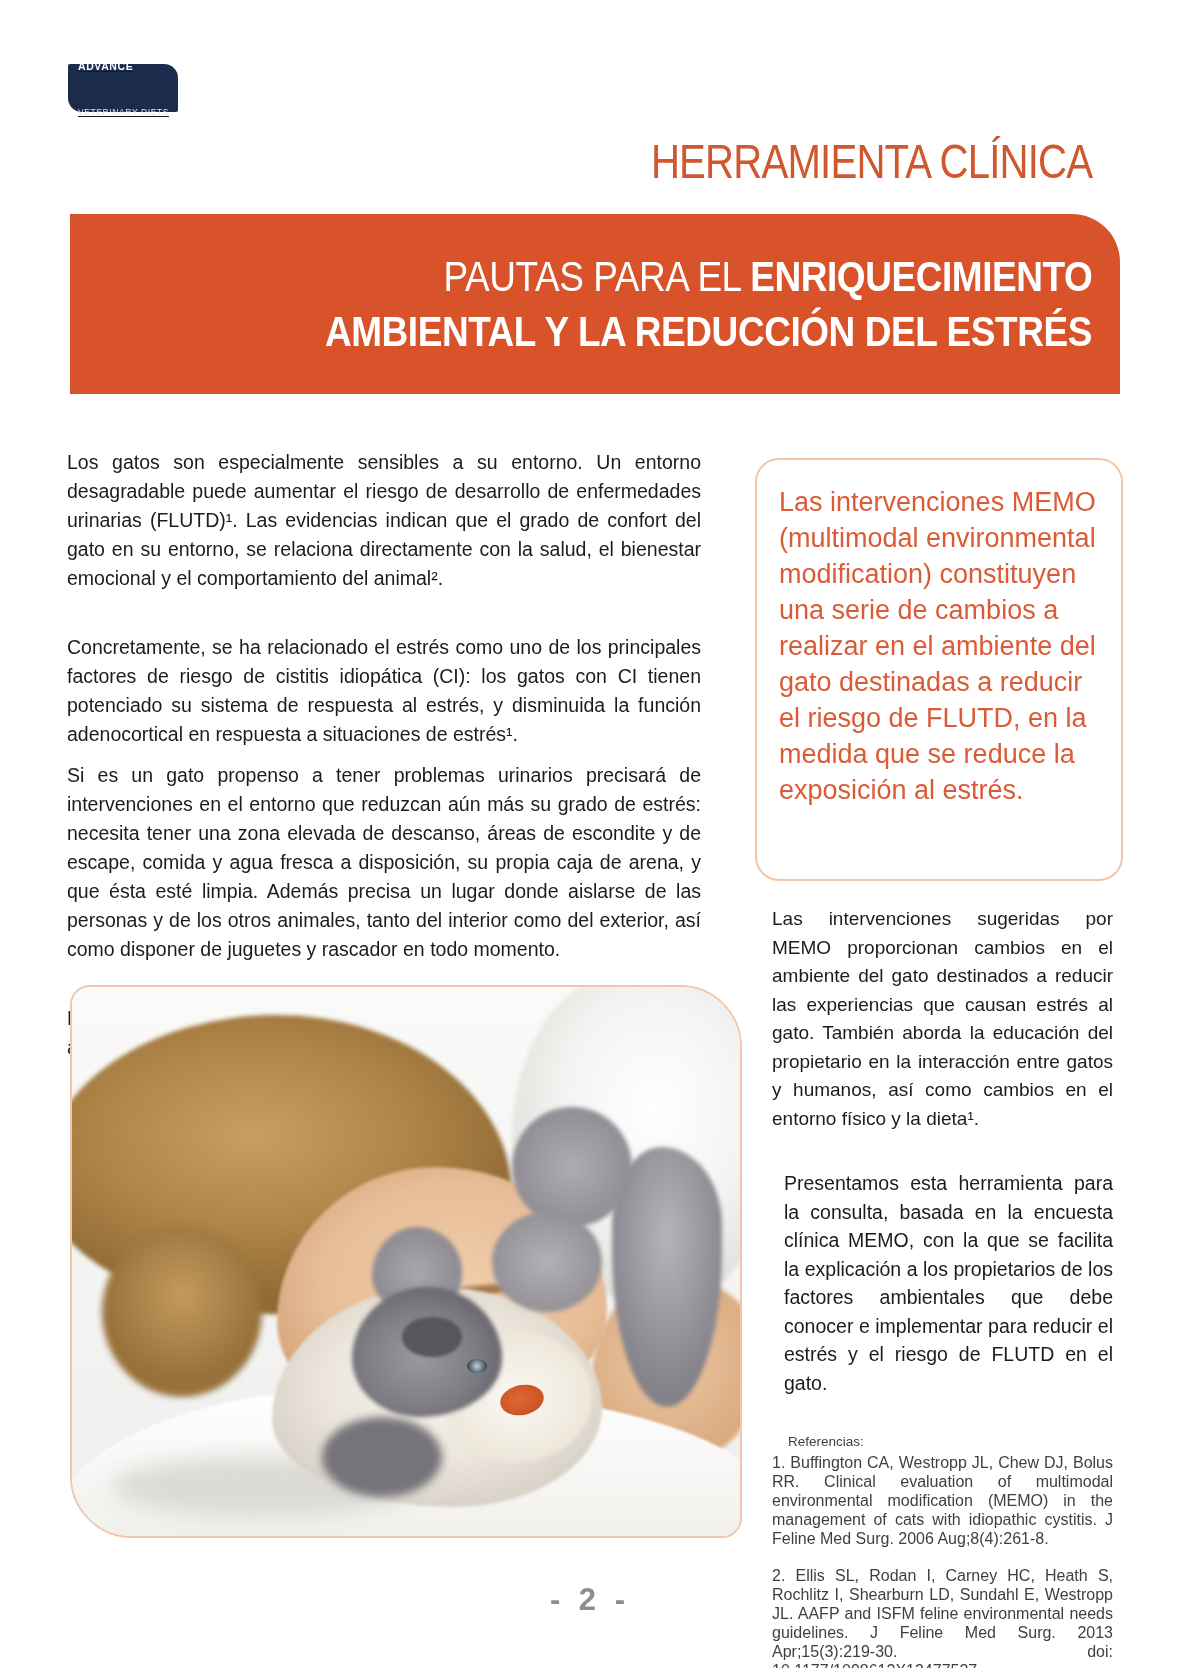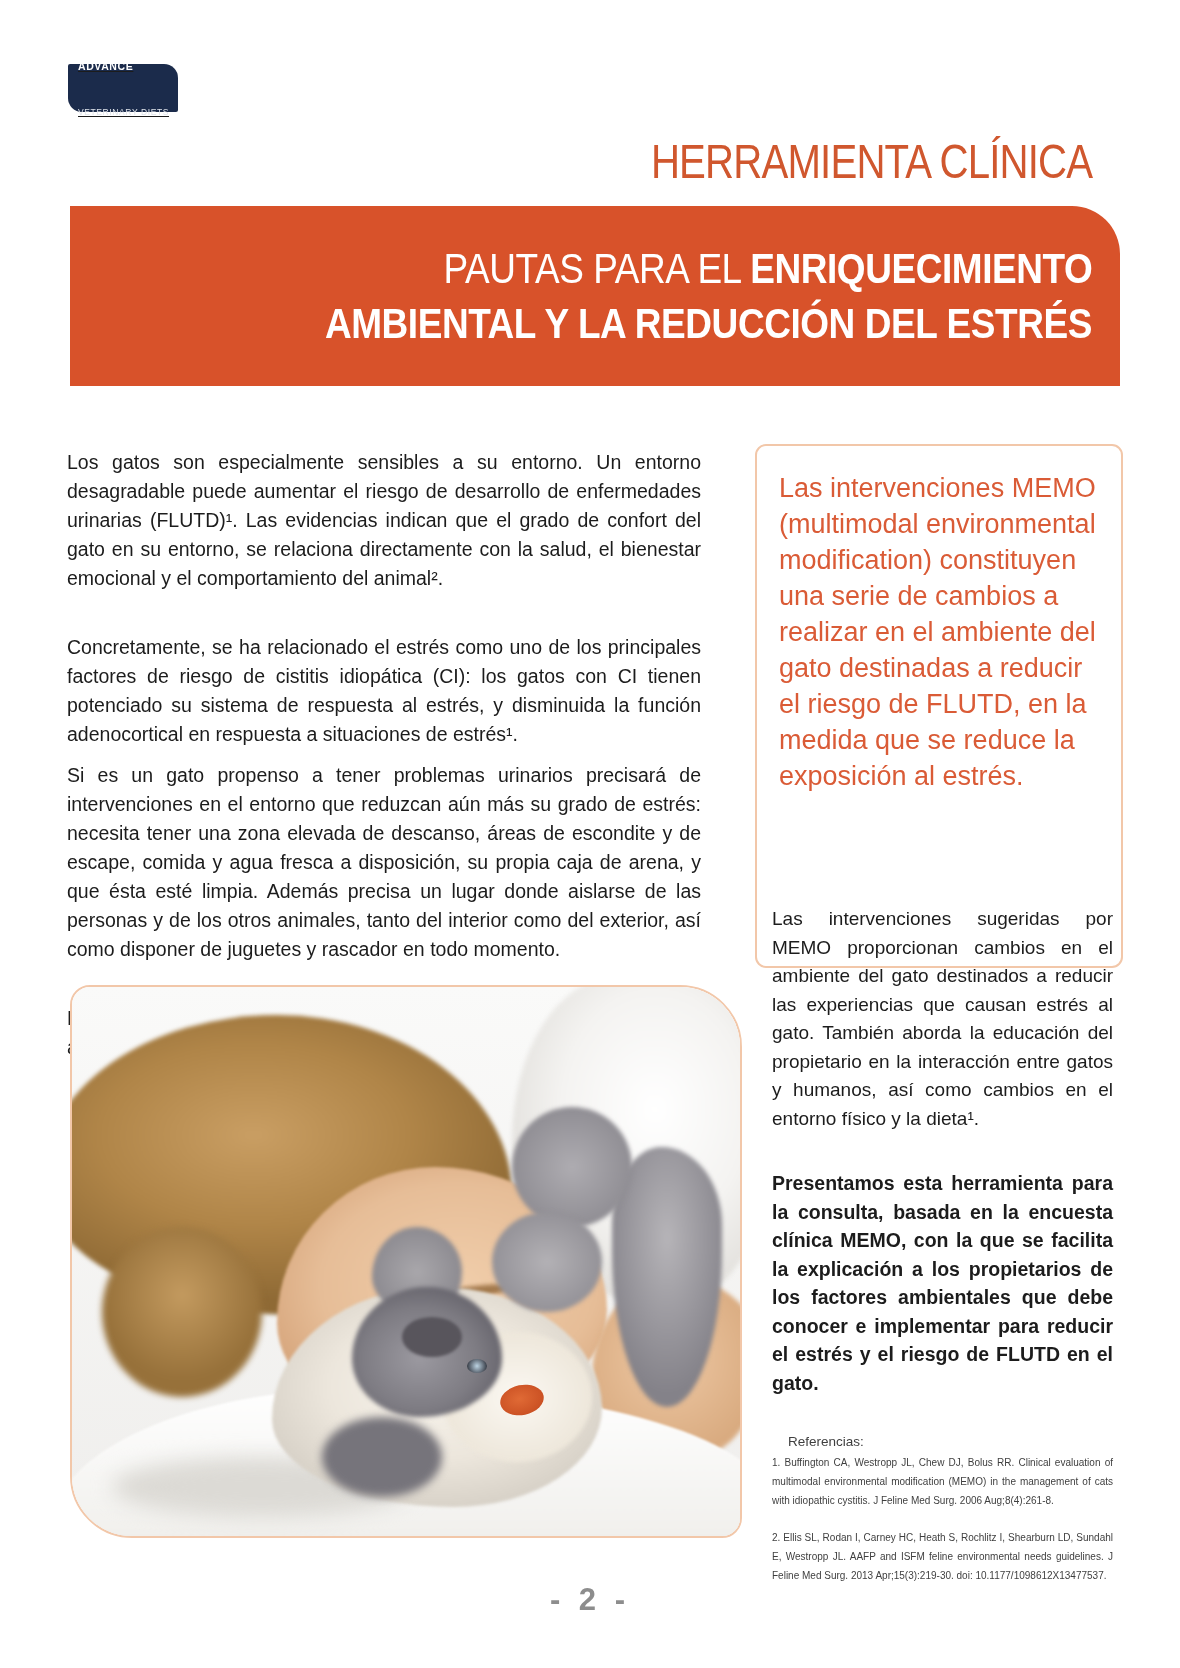--- a/index.html
+++ b/index.html
@@ -27,51 +27,51 @@
   .logo .brand{color:#fff;font-size:10.5px;font-weight:bold;letter-spacing:.6px;line-height:12px;}
   .logo .sub{color:#dfe3ea;font-size:8.5px;letter-spacing:.6px;line-height:11px;margin-top:35px;}
   
   .kicker{
     position:absolute;top:132px;right:88px;color:var(--kicker-orange);
     font-size:49px;line-height:58px;font-weight:normal;letter-spacing:-1px;white-space:nowrap;
     transform:scaleX(.82);transform-origin:right center;
   }
   
   .banner{
-    position:absolute;left:70px;top:206px;width:1050px;height:180px;
+    position:absolute;left:70px;top:214px;width:1050px;height:180px;
     background:var(--banner-orange);border-radius:0 48px 0 0;
     display:flex;flex-direction:column;justify-content:center;align-items:flex-end;
     padding-right:28px;box-sizing:border-box;
   }
   .banner .line{
     color:#fff;font-size:43px;line-height:55px;white-space:nowrap;letter-spacing:-.5px;
     transform:scaleX(.86);transform-origin:right center;
   }
   .banner .reg{font-weight:normal;}
   .banner .b{font-weight:bold;}
   
   .leftcol{position:absolute;left:67px;top:448px;width:634px;}
   .leftcol p{
     margin:0 0 40px 0;font-size:19.5px;line-height:29px;text-align:justify;color:var(--body-ink);
   }
   .leftcol p.nogap{margin-bottom:12px;}
   
   .callout{
-    position:absolute;left:755px;top:444px;width:368px;height:524px;box-sizing:border-box;
-    border:2px solid var(--peach-border);border-radius:11px;
+    position:absolute;left:755px;top:458px;width:368px;height:423px;box-sizing:border-box;
+    border:2px solid var(--peach-border);border-radius:24px;
     padding:24px 22px;
   }
   .callout .txt{color:var(--callout-orange);font-size:27px;line-height:36px;text-align:left;}
   
   .rightcol{position:absolute;left:772px;top:905px;width:341px;}
   .rightcol .para{font-size:19px;line-height:28.5px;text-align:justify;margin:0 0 36px 0;}
-  .rightcol .para-bold{font-size:19.5px;line-height:28.5px;font-weight:bold;text-align:justify;margin:0 0 36px 0;}
+  .rightcol .para-bold{font-size:19.5px;line-height:28.5px;font-weight:normal;text-align:justify;margin:0 0 36px 12px;}
   .refs{color:var(--refs-ink);}
   .refs .refs-label{font-size:13.5px;line-height:18px;margin:0 0 2px 16px;}
-  .refs .ref{font-size:10px;line-height:19px;text-align:justify;margin:0 0 18px 0;}
+  .refs .ref{font-size:16px;line-height:19px;text-align:justify;margin:0 0 18px 0;}
   
   .photo{
     position:absolute;left:70px;top:985px;width:672px;height:553px;box-sizing:border-box;
     border:2px solid var(--peach-border);border-radius:20px 62px 20px 62px;
     overflow:hidden;background:linear-gradient(180deg,#fbfbfa 0%,#f3f2f0 60%,#fафаf9 100%);
   }
   .photo *{position:absolute;}
   .ph-bg{left:0;top:0;right:0;bottom:0;background:linear-gradient(180deg,#fafaf9,#efeeec);}
   .ph-hair{left:-30px;top:28px;width:470px;height:300px;border-radius:50% 50% 46% 54%/55% 60% 40% 45%;
     background:radial-gradient(60% 55% at 45% 40%,#c99e63 0%,#b08548 55%,#8f6a35 100%);filter:blur(2px);}

